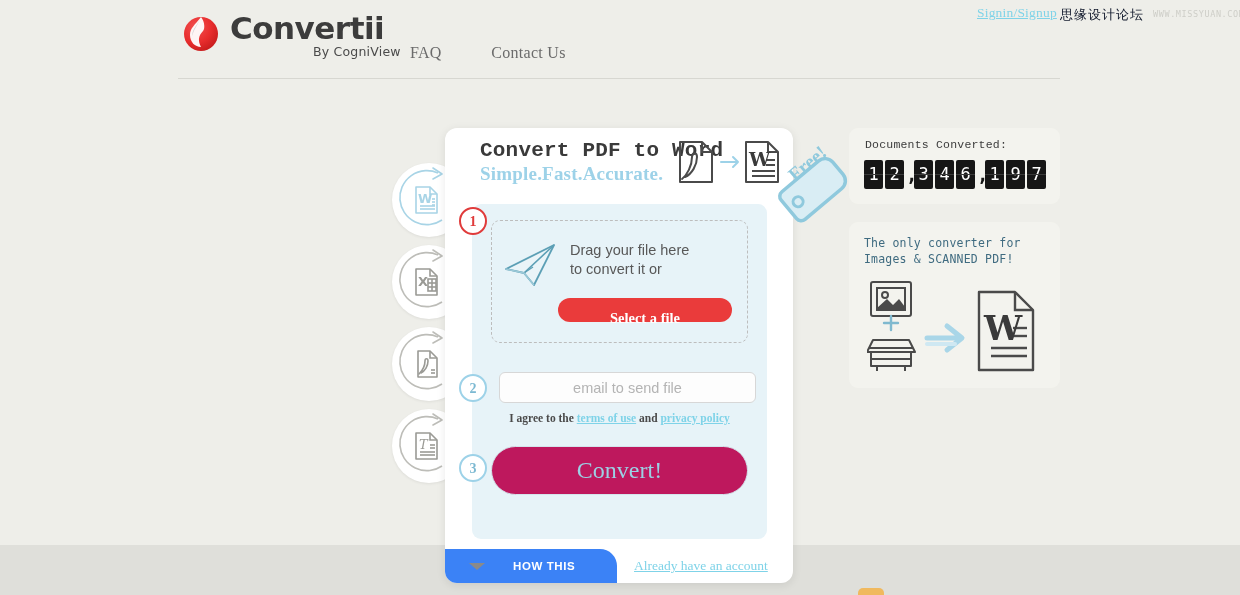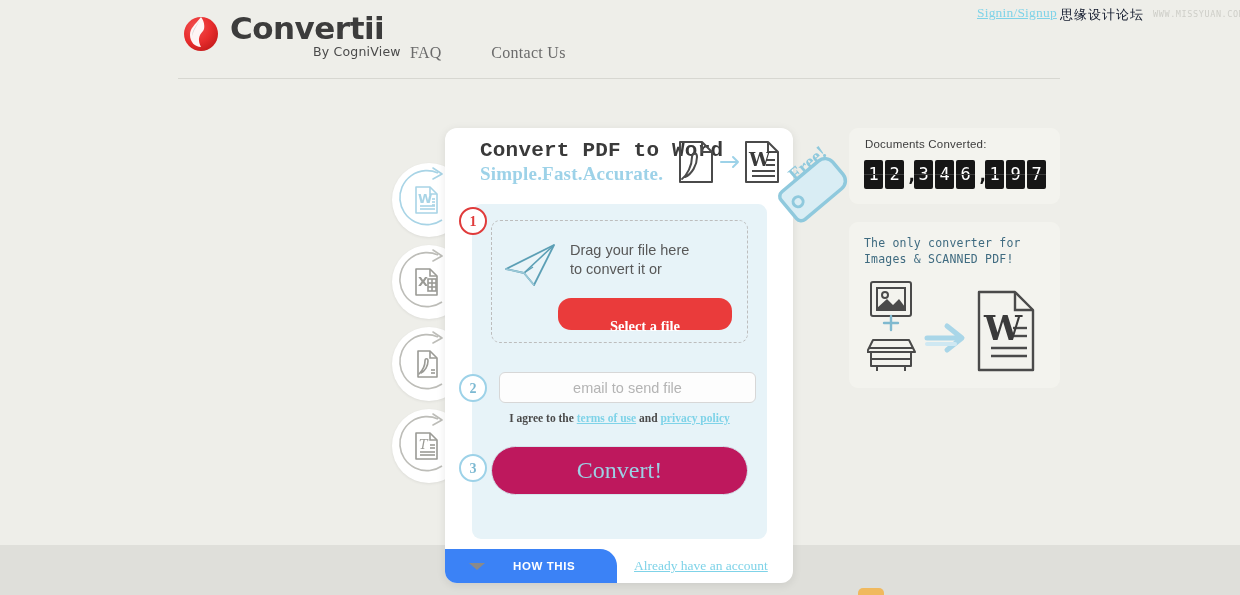--- a/index.html
+++ b/index.html
@@ -104,21 +104,21 @@
   .plane{ position:absolute; left:8px; top:18px; }
   .dz-text{
     position:absolute; left:78px; top:20px;
     font-family:"Liberation Sans", sans-serif; font-size:14.5px;
     color:#585858; line-height:19px;
   }
   .select-btn{
     position:absolute; left:66px; top:77px; width:174px; height:24px;
     background:#ea3b3b; border:none; border-radius:13px;
     color:#ffffff; font-family:"Liberation Serif", serif;
-    font-weight:bold; font-size:14.5px; cursor:pointer; padding:16px;
+    font-weight:bold; font-size:14.5px; cursor:pointer; padding:8px;
     line-height:24px; text-align:center;
   }
   .step{
     position:absolute; width:28px; height:28px; border-radius:50%;
     background:#ffffff; text-align:center; line-height:26px;
     font-family:"Liberation Serif", serif; font-weight:bold; font-size:14px;
     z-index:4;
   }
   .step.s1{ left:-13px; top:3px; border:2px solid #e03b3b; color:#e03b3b; }
   .step.s2{ left:-13px; top:170px; border:2px solid #9dd2e8; color:#7cb9d2; }
@@ -165,21 +165,21 @@
   }
 
   
   .side-panel{
     position:absolute; background:#f3f3ee; border-radius:9px;
   }
   .sp-counter{ left:849px; top:128px; width:211px; height:76px; }
   .sp-info{ left:849px; top:222px; width:211px; height:166px; }
   .sp-title{
     position:absolute; left:16px; top:10px;
-    font-family:Liberation Sans, sans-serif; font-size:11.5px;
+    font-family:Liberation Mono, monospace; font-size:11.5px;
     color:#3c3c3c; letter-spacing:0.2px;
   }
   .digits{ position:absolute; left:15px; top:32px; }
   .digit{
     display:inline-block; width:19px; height:29px; background:#161616;
     border-radius:2px; color:#ffffff; text-align:center; line-height:29px;
     font-family:"DejaVu Sans Mono", monospace; font-size:17px;
     margin-right:2px; vertical-align:middle; position:relative;
   }
   .digit::after{

